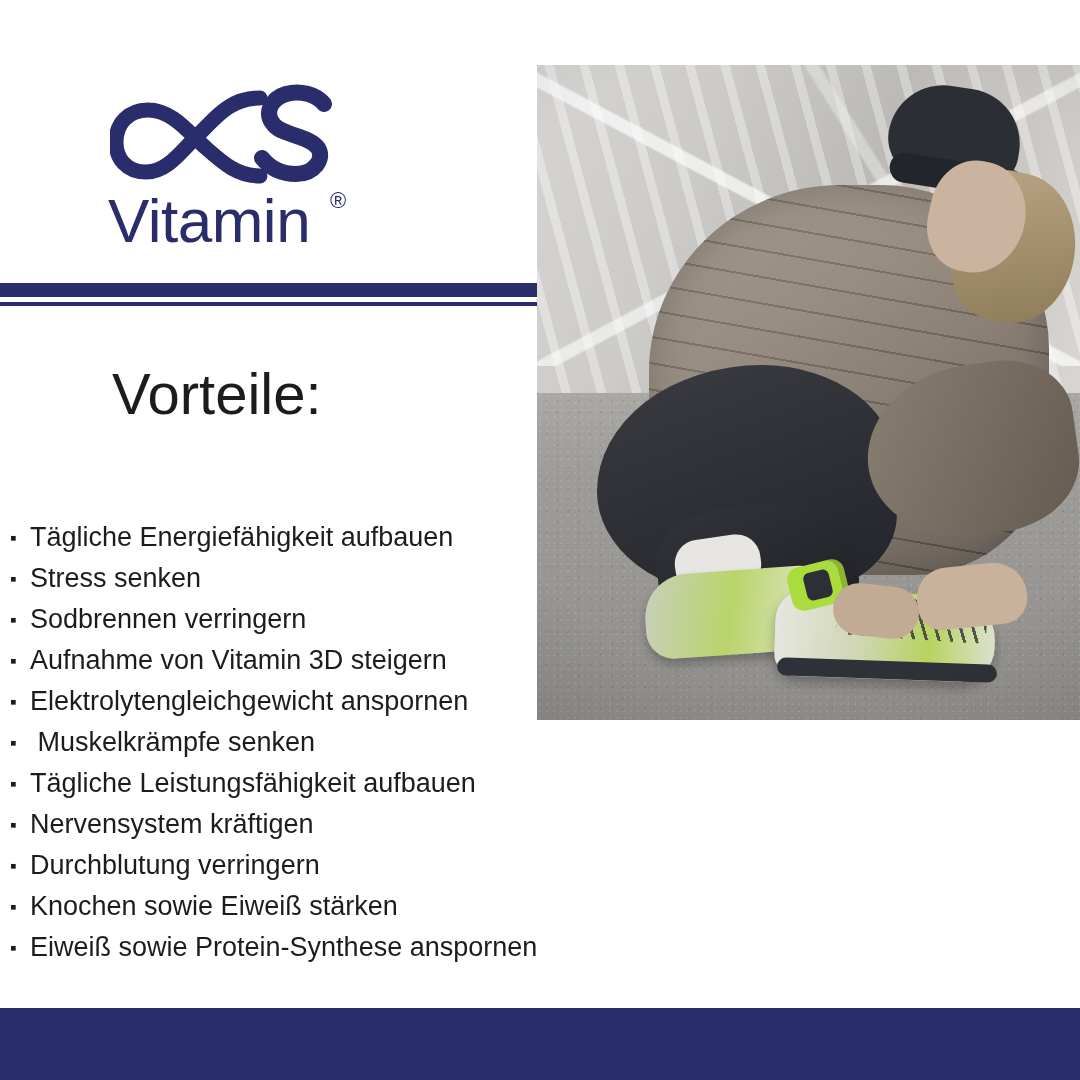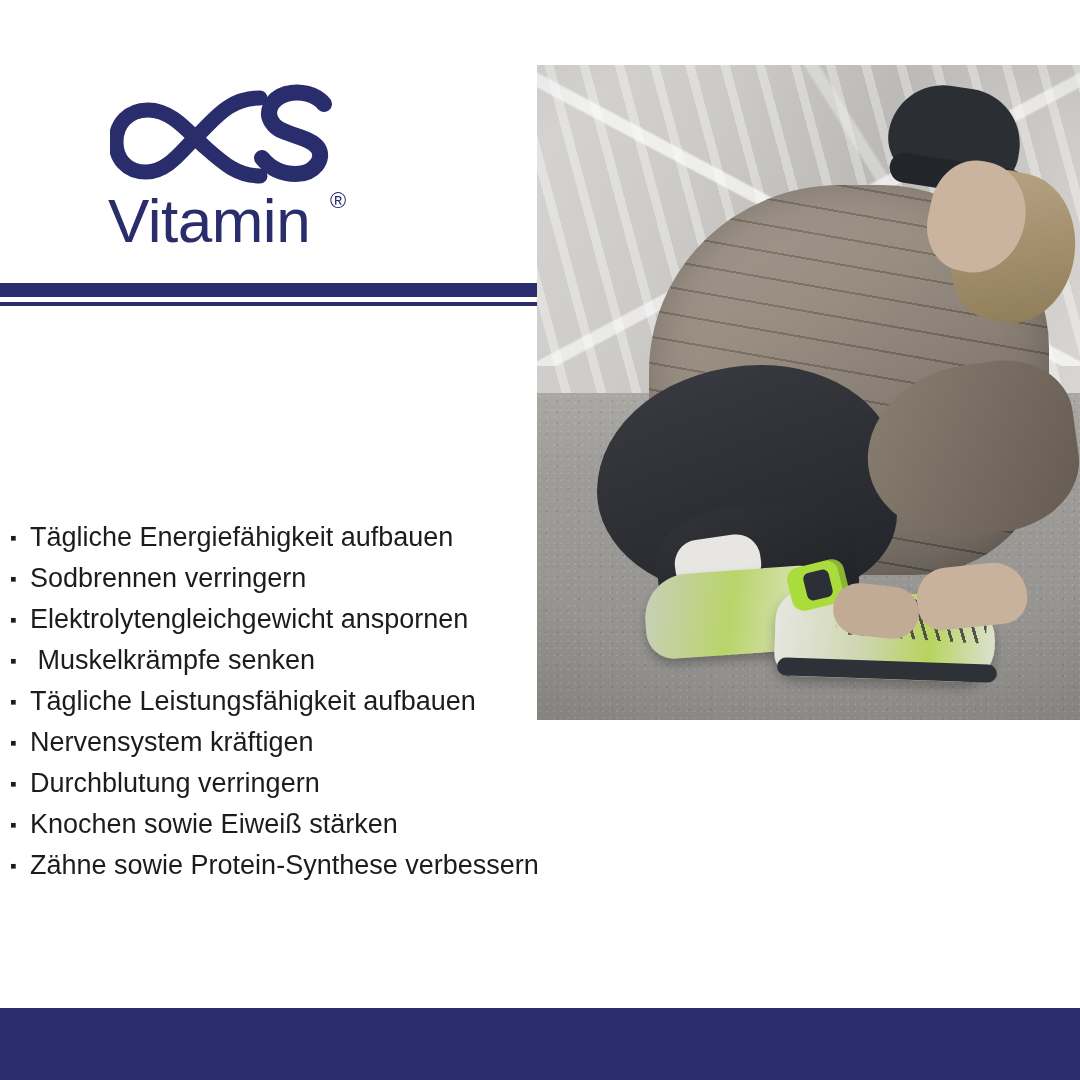--- a/index.html
+++ b/index.html
@@ -292,48 +292,55 @@
         </g>
       </svg>
     </div>
     <div class="logo-word">Vitamin</div>
     <div class="logo-reg">®</div>
   </div>
 
   <div class="rule-thick"></div>
   <div class="rule-thin"></div>
 
+  <div class="heading">Vorteile:</div>
 
   <ul class="benefits">
     <li class="benefit">
       <span class="bullet">▪</span><span>Tägliche Energiefähigkeit aufbauen</span>
     </li>
     <li class="benefit">
+      <span class="bullet">▪</span><span>Stress senken</span>
+    </li>
+    <li class="benefit">
       <span class="bullet">▪</span><span>Sodbrennen verringern</span>
     </li>
     <li class="benefit">
+      <span class="bullet">▪</span><span>Aufnahme von Vitamin 3D steigern</span>
+    </li>
+    <li class="benefit">
       <span class="bullet">▪</span><span>Elektrolytengleichgewicht anspornen</span>
     </li>
     <li class="benefit">
       <span class="bullet">▪</span><span> Muskelkrämpfe senken</span>
     </li>
     <li class="benefit">
       <span class="bullet">▪</span><span>Tägliche Leistungsfähigkeit aufbauen</span>
     </li>
     <li class="benefit">
       <span class="bullet">▪</span><span>Nervensystem kräftigen</span>
     </li>
     <li class="benefit">
       <span class="bullet">▪</span><span>Durchblutung verringern</span>
     </li>
     <li class="benefit">
       <span class="bullet">▪</span><span>Knochen sowie Eiweiß stärken</span>
     </li>
     <li class="benefit">
-      <span class="bullet">▪</span><span>Zähne sowie Protein-Synthese verbessern</span>
+      <span class="bullet">▪</span><span>Eiweiß sowie Protein-Synthese anspornen</span>
     </li>
   </ul>
 
   <div class="photo">
     <div class="sky"></div>
     <div class="rail"></div>
     <div class="truss"></div>
     <div class="road"></div>
     <div class="road-grain"></div>
     <div class="fig">

